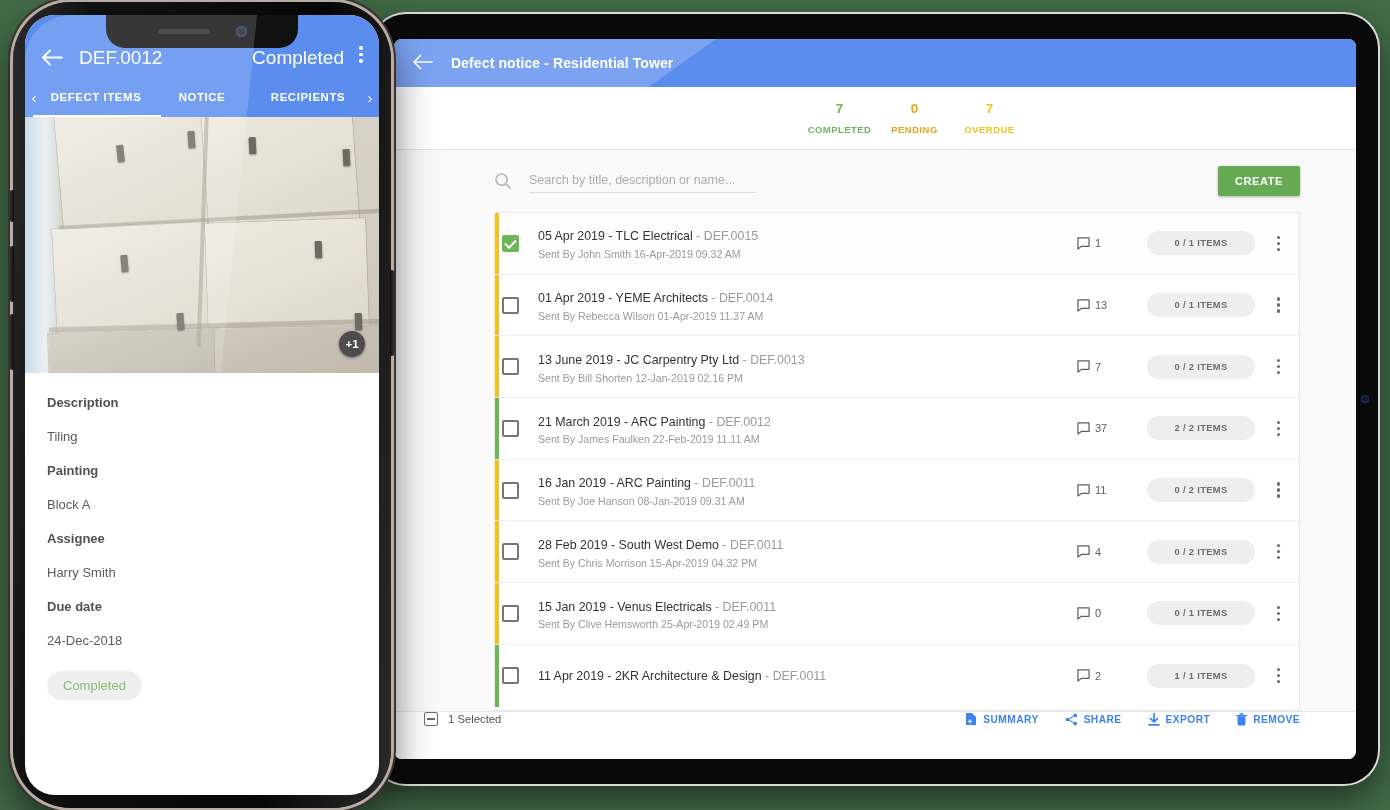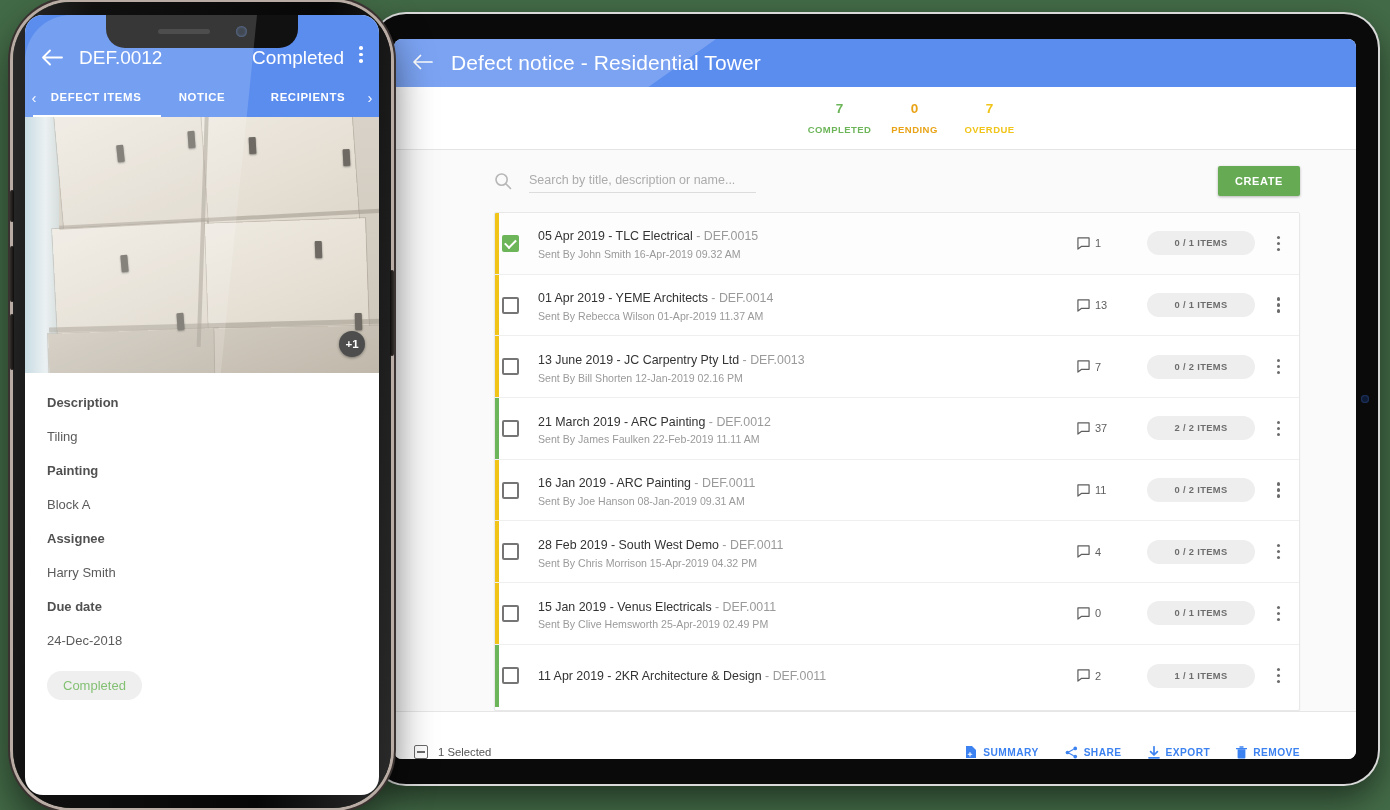--- a/index.html
+++ b/index.html
@@ -32,21 +32,21 @@
     background: #0e1a33; box-shadow: inset 0 0 2px #3a5fa8;
   }
 
   
   .tb-appbar {
     height: 48px; background: #5b8def;
     display: flex; align-items: center; padding: 0 0 0 18px;
     color: #fff;
   }
   .tb-back { font-size: 22px; line-height: 1; margin-right: 18px; display:block; }
-  .tb-title { font-size: 21px; font-weight: 400; letter-spacing: .1px; }
+  .tb-title { font-size: 14px; font-weight: 700; letter-spacing: .1px; }
 
   
   .tb-stats {
     height: 63px; background: #fff;
     display: flex; justify-content: flex-end; align-items: center;
     padding-right: 329px; border-bottom: 1px solid #e4e4e4;
   }
   .stat { width: 75px; text-align: center; }
   .stat .num { font-size: 13.5px; font-weight: 700; line-height: 1.25; }
   .stat .lbl { font-size: 9.5px; font-weight: 700; letter-spacing: .45px; margin-top: 7px; }
@@ -120,21 +120,21 @@
   .kebab { width: 4px; flex: none; cursor: pointer; }
   .kebab i {
     display: block; width: 3.4px; height: 3.4px; border-radius: 50%;
     background: #6b6b6b; margin: 2.6px 0;
   }
 
   
   .tb-actionbar {
     position: absolute; left: 0; right: 0; bottom: 0; height: 48px;
     background: #fff; border-top: 1px solid #e6e6e6;
-    display: flex; align-items: flex-end; padding: 0 56px 0 20px;
+    display: flex; align-items: flex-start; padding: 0 56px 0 30px;
   }
   .sel-count { display: flex; align-items: center; color: #555; font-size: 11.3px; }
   .indet {
     width: 14px; height: 14px; border: 1.6px solid #6b6b6b; border-radius: 2px;
     margin-right: 10px; display: flex; align-items: center; justify-content: center;
     cursor: pointer;
   }
   .indet::after { content:""; width: 8px; height: 1.6px; background: #6b6b6b; }
   .actions { margin-left: auto; display: flex; align-items: center; gap: 26px; }
   .act {
@@ -156,21 +156,21 @@
   #phone {
     position: absolute; left: 13px; top: 2px;
     width: 378px; height: 806px;
     background: linear-gradient(95deg,#2b2b2b 0%, #101010 18%, #070707 70%, #2a2a2a 100%);
     border-radius: 58px;
     box-shadow: 0 0 0 3px #b9aca4, 0 0 0 5px #3a3230, 0 18px 42px rgba(0,0,0,.62);
   }
   #phone-screen {
     position: absolute; left: 12px; top: 13px;
     width: 354px; height: 780px;
-    background: #fff; border-radius: 18px; overflow: hidden;
+    background: #fff; border-radius: 30px; overflow: hidden;
   }
   #notch {
     position: absolute; left: 50%; transform: translateX(-50%); top: 0;
     width: 192px; height: 33px; background: #111;
     border-bottom-left-radius: 19px; border-bottom-right-radius: 19px;
     z-index: 6; display: flex; align-items: center; justify-content: center;
   }
   #notch .speaker { width: 52px; height: 5px; border-radius: 3px; background: #2b2b2b; margin-right: 26px; }
   #notch .cam { width: 11px; height: 11px; border-radius: 50%; background: #1d2530; box-shadow: inset 0 0 3px #4d6ea8; }
 

